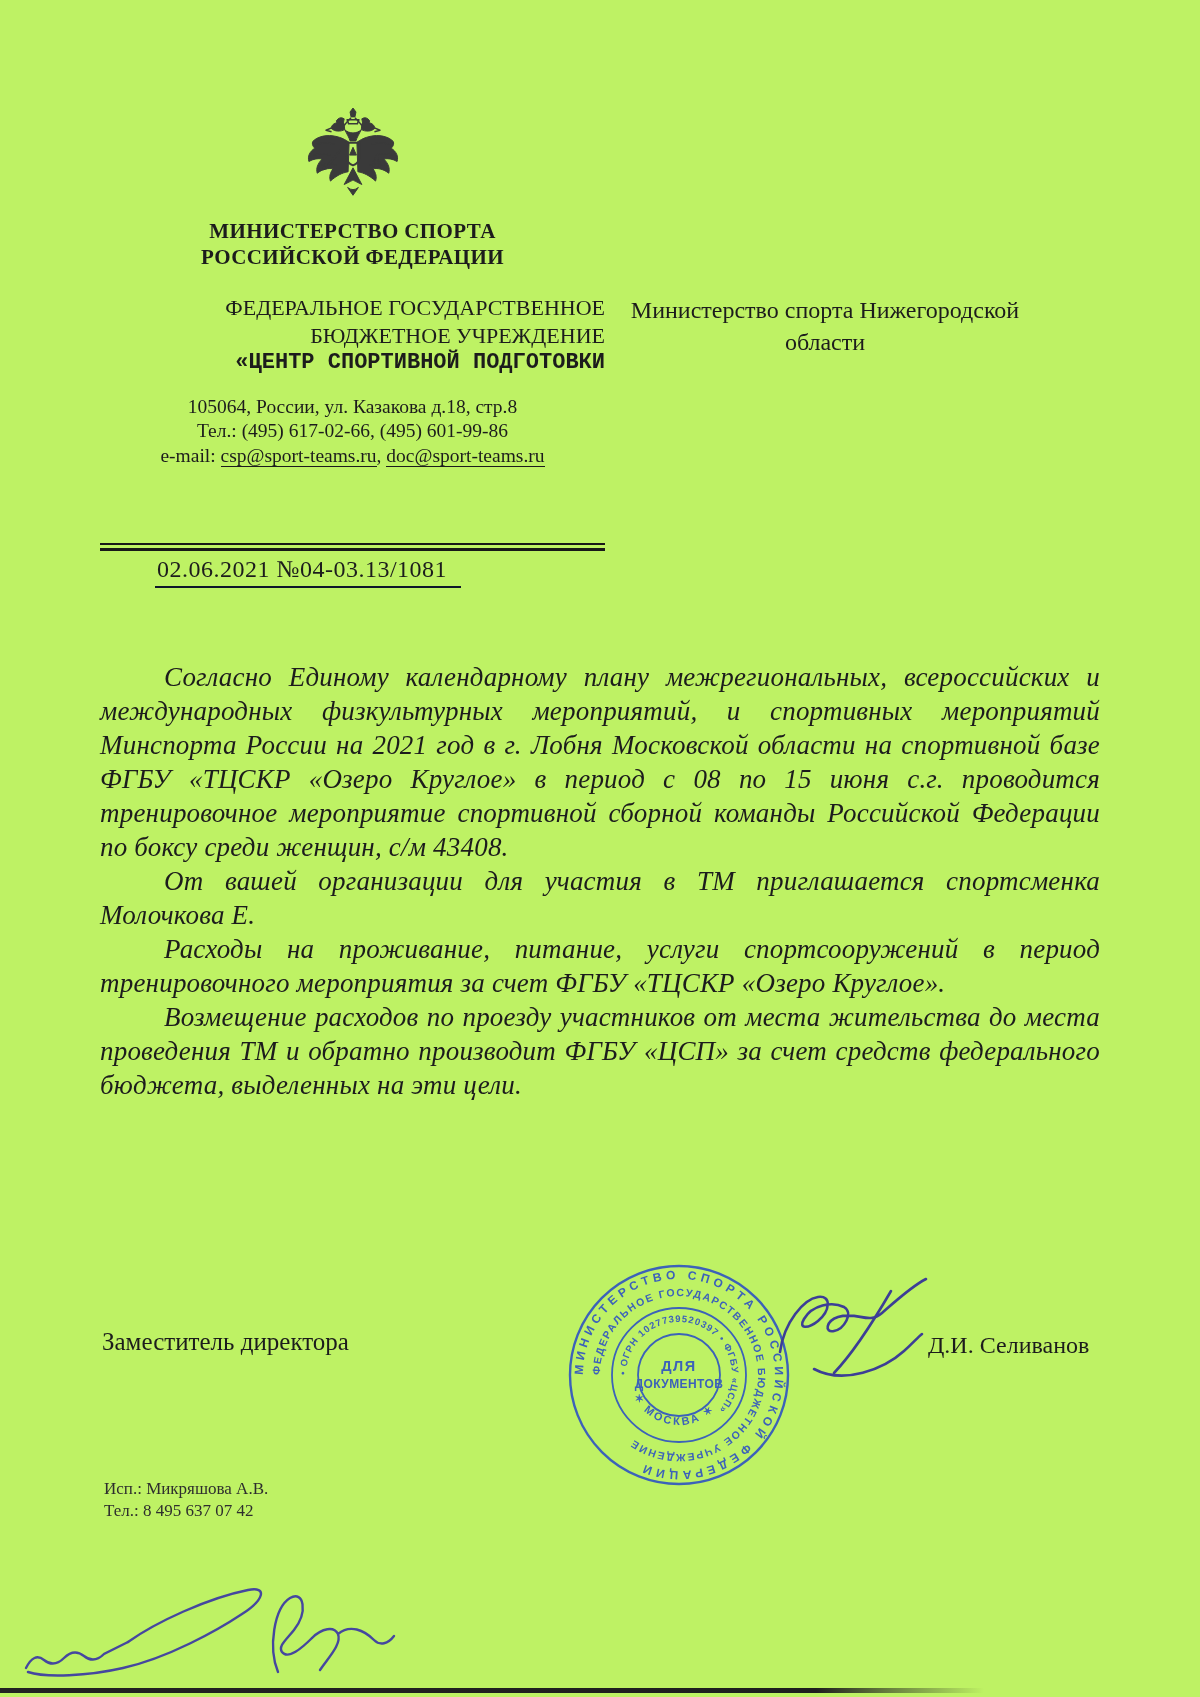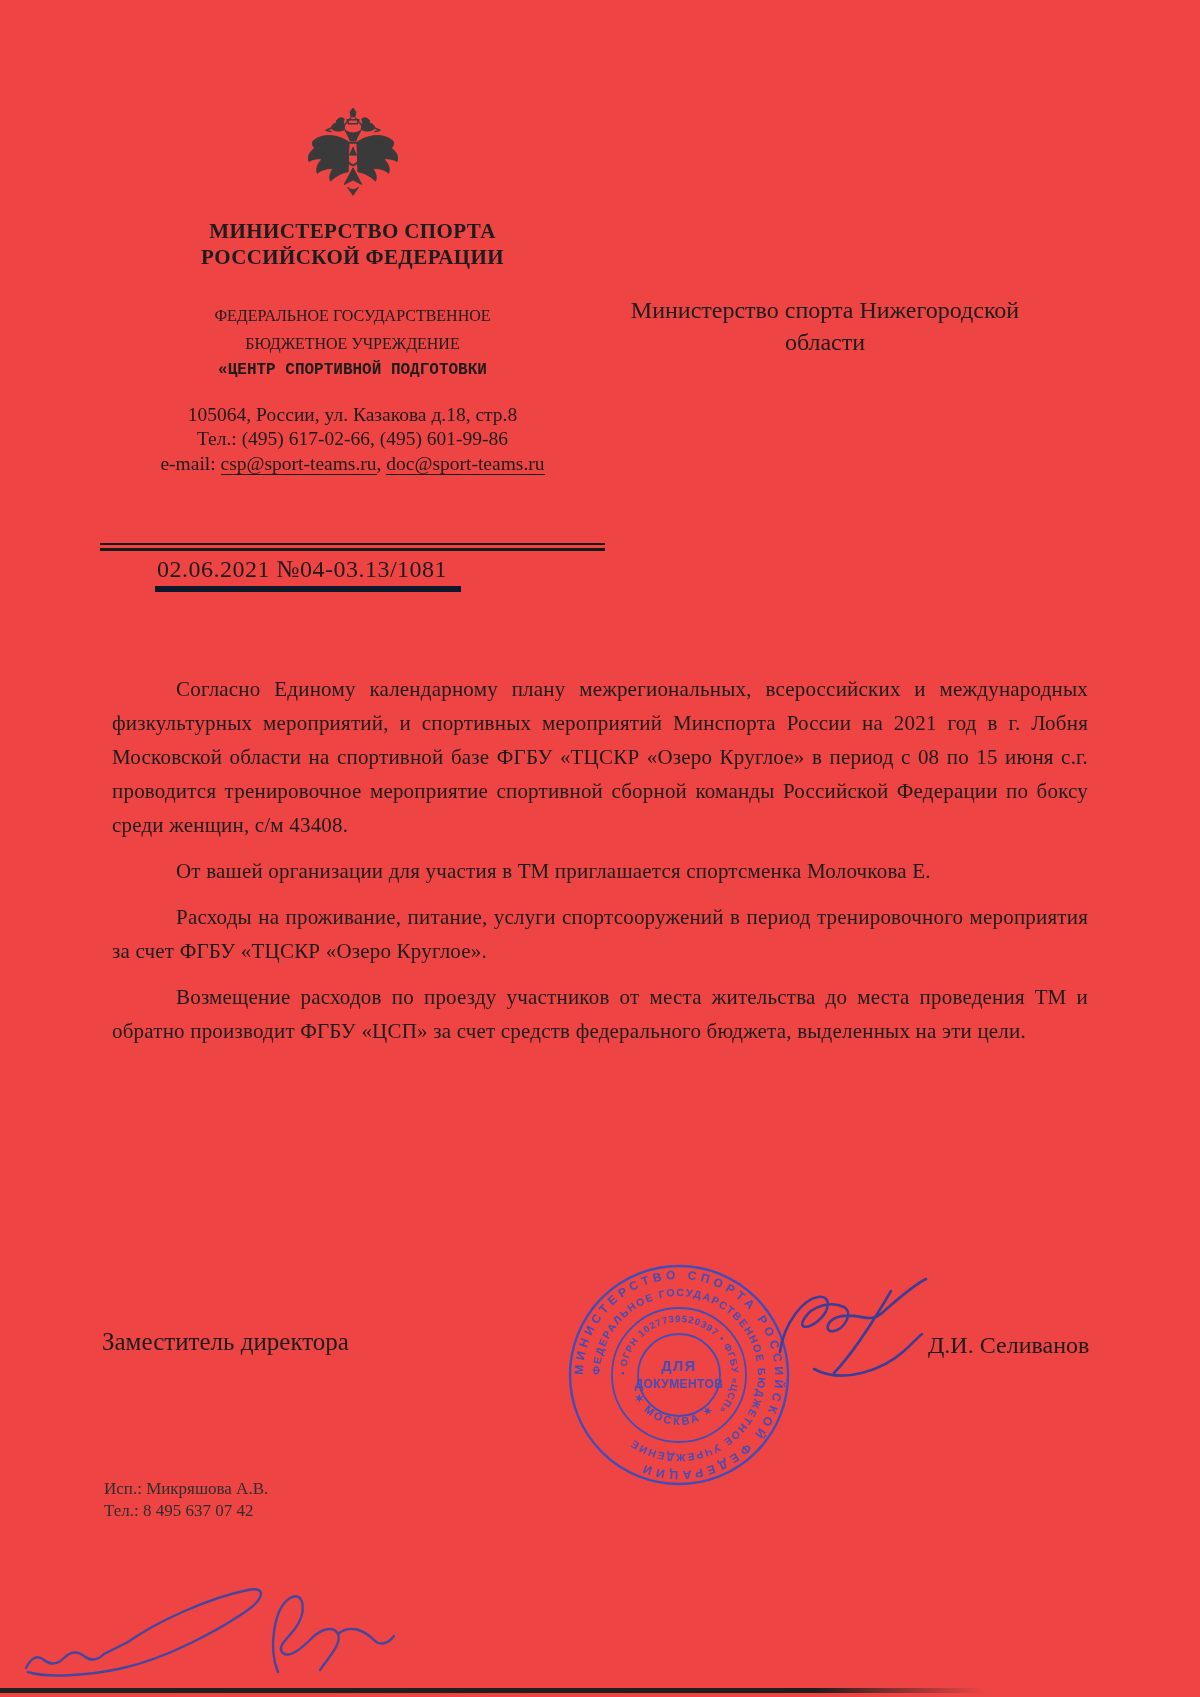--- a/index.html
+++ b/index.html
@@ -1,38 +1,38 @@
 <!DOCTYPE html>
 <html><head>
 <meta charset="utf-8">
 <style>
   html,body { margin:0; padding:0; background:#e9e9e9; }
   #page {
     position:relative; width:1200px; height:1697px; margin:0 auto;
-    background:#ef4444; overflow:hidden;
+    background:#bef264; overflow:hidden;
     font-family:"Liberation Serif", serif; color:#1c1c1c;
   }
   
   .letterhead-left { position:absolute; left:100px; top:108px; width:505px; text-align:center; }
   .coat { display:block; margin:0 auto; }
   .ministry-name { margin-top:6px; font-weight:bold; font-size:21px; line-height:26px; letter-spacing:.4px; }
-  .org-name { margin-top:32px; font-size:16px; line-height:27.5px; }
+  .org-name { margin-top:24px; font-size:22px; line-height:27.5px;text-align:right; }
   .org-name .b { font-weight:bold;font-family:Liberation Mono, monospace; }
   .org-contacts { margin-top:18px; font-size:19.5px; line-height:24.5px; }
   .email-link { border-bottom:1.5px solid #1b1b1b; }
   .head-rule { position:absolute; left:100px; top:543px; width:505px; height:3px;
                border-top:2px solid #181818; border-bottom:3px solid #181818; }
   .ref-line { position:absolute; left:155px; top:556px; font-size:24px;
-              border-bottom:6px solid #0f172a; padding:0 14px 3px 2px; letter-spacing:.5px; }
+              border-bottom:2px solid #0f172a; padding:0 14px 3px 2px; letter-spacing:.5px; }
   .recipient { position:absolute; left:600px; top:294px; width:450px;
                text-align:center; font-size:24px; line-height:32px; }
   
   .letter-body { position:absolute; left:100px; top:660px; width:1000px; }
-  .letter-body p { margin:12px; font-size:21px; line-height:34px;
-                   text-align:justify; text-indent:64px; letter-spacing:.2px; }
+  .letter-body p { margin:0; font-size:27px; line-height:34px;
+                   text-align:justify; text-indent:64px; letter-spacing:.2px;font-style:italic; }
   
   .sig-title  { position:absolute; left:102px; top:1328px; font-size:25px; }
   .sig-name   { position:absolute; left:928px; top:1332px; font-size:24px; }
   .stamp-wrap { position:absolute; left:564px; top:1260px; opacity:.88; }
   .sig-ink    { position:absolute; left:772px; top:1272px; }
   .executor   { position:absolute; left:104px; top:1478px; font-size:17px; line-height:22px; color:#2e2e2e; }
   .scribbles  { position:absolute; left:16px; top:1576px; }
   .page-bottom-edge { position:absolute; left:0; top:1688px; width:1200px; height:5px;
     background:linear-gradient(to right, #222 0%, #1e1e1e 68%, rgba(30,30,30,.55) 74%, rgba(30,30,30,0) 82%); }
   .stamp-sans { font-family:"Liberation Sans", sans-serif; font-weight:bold; }

